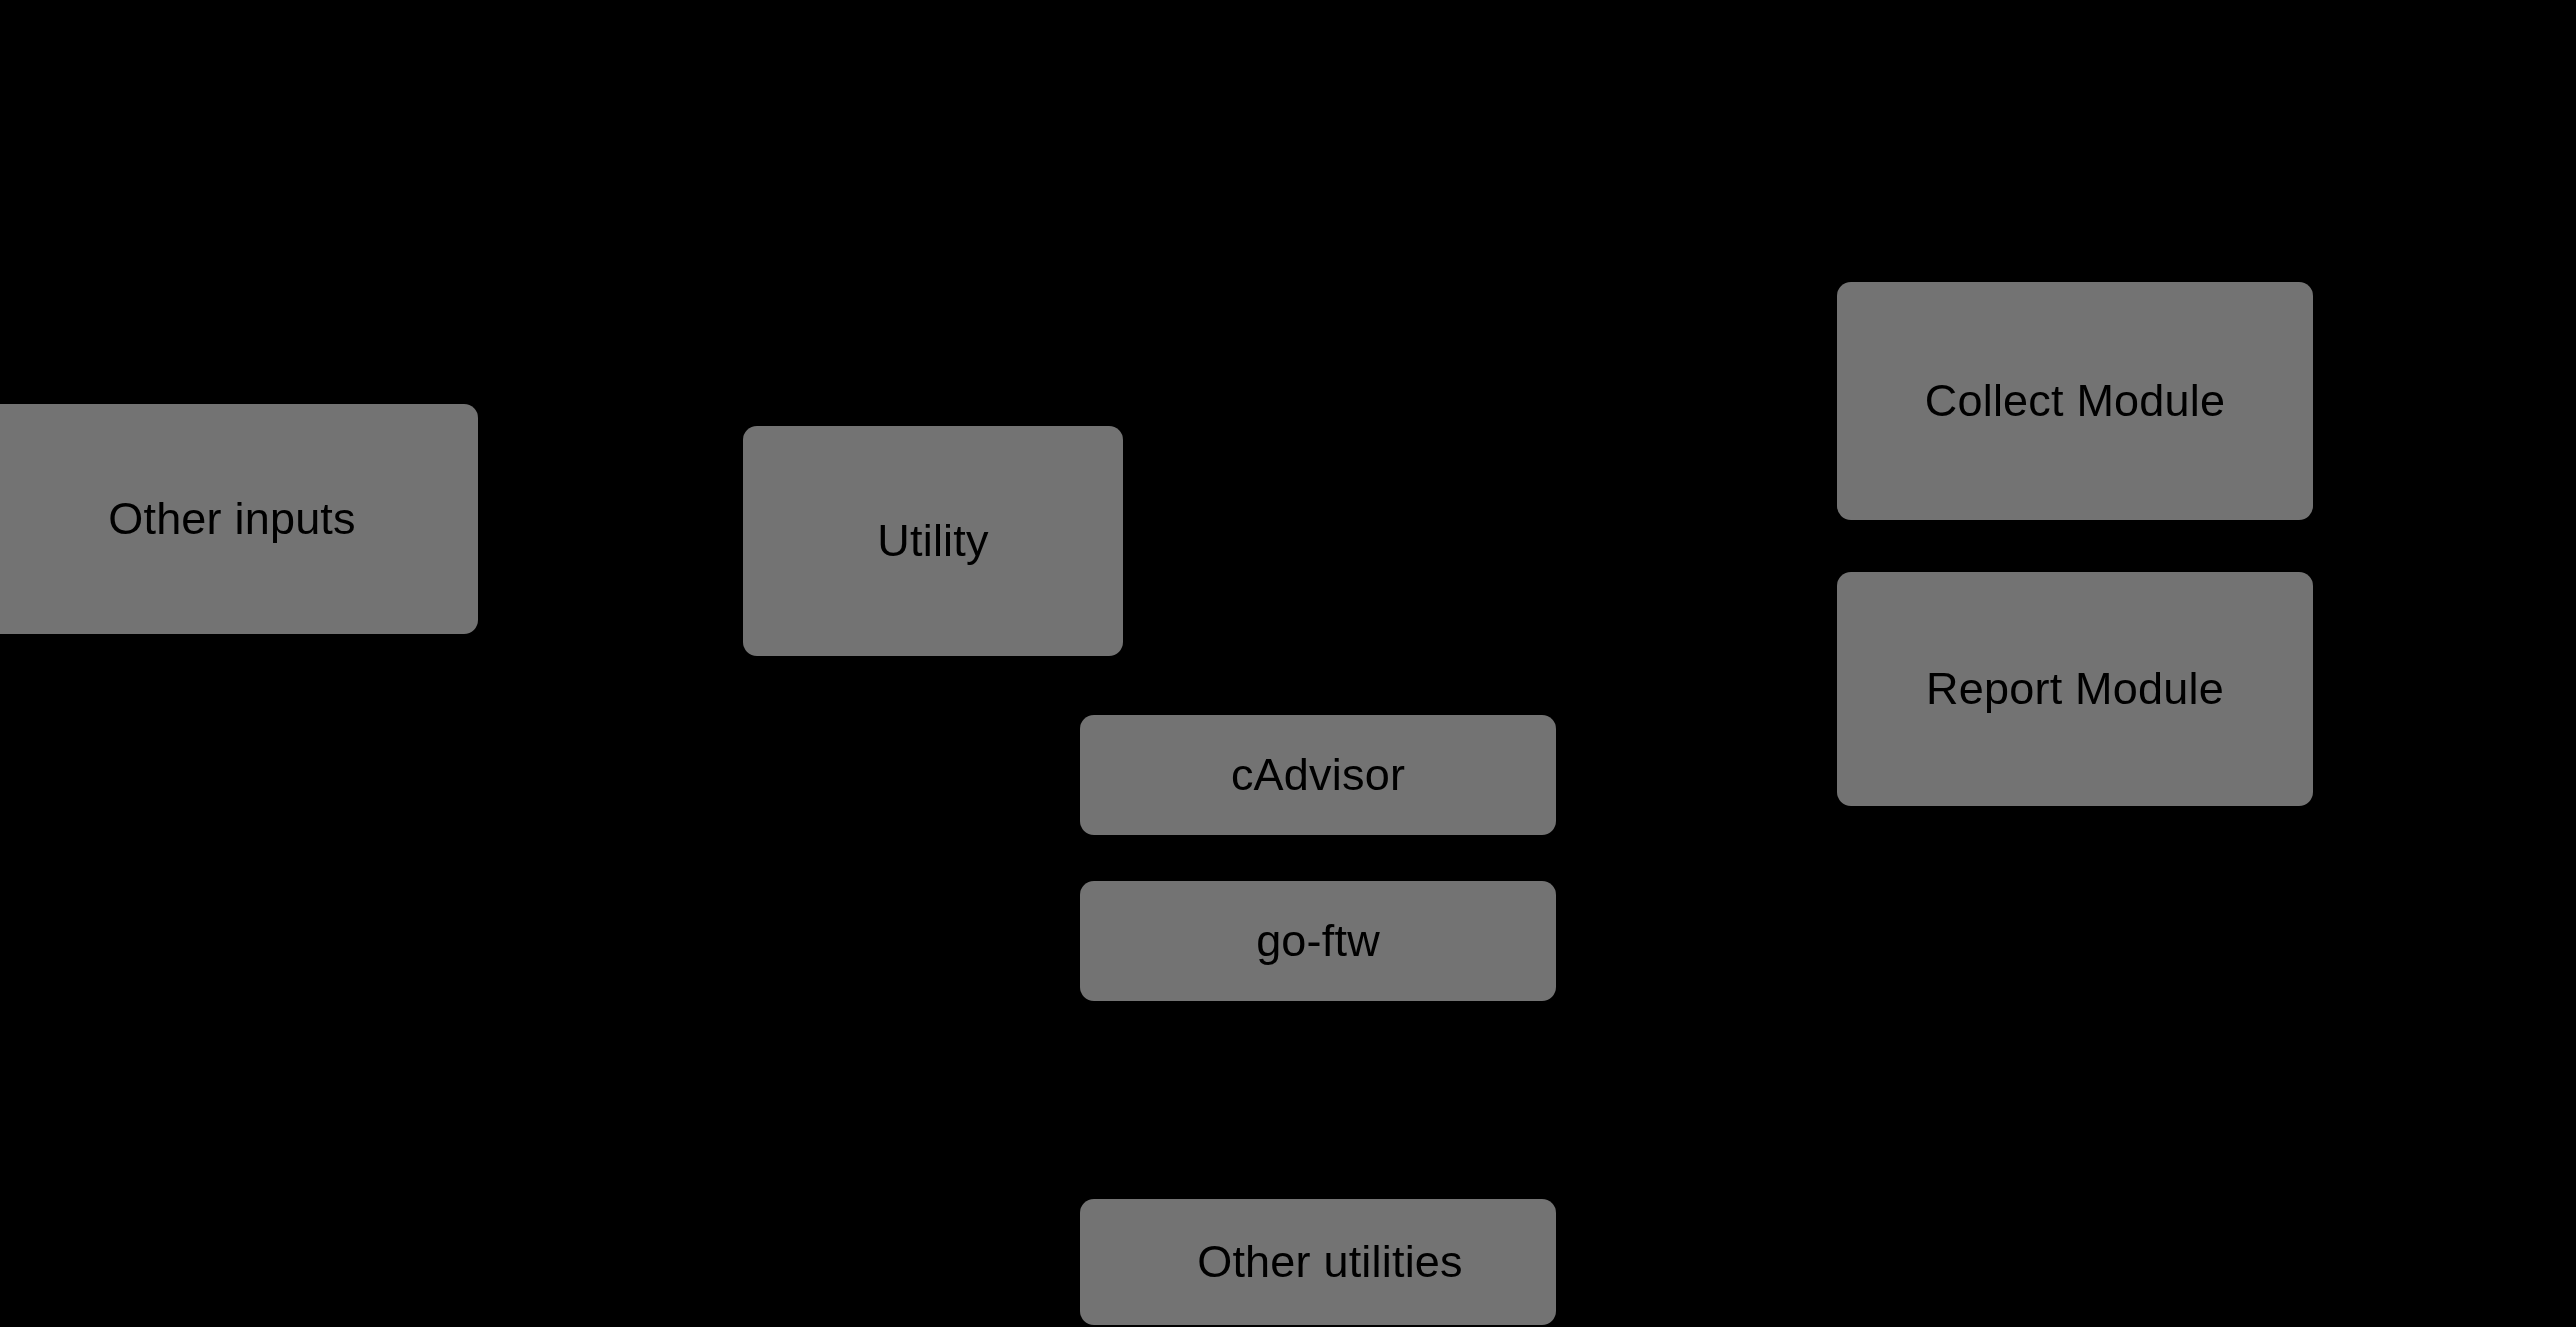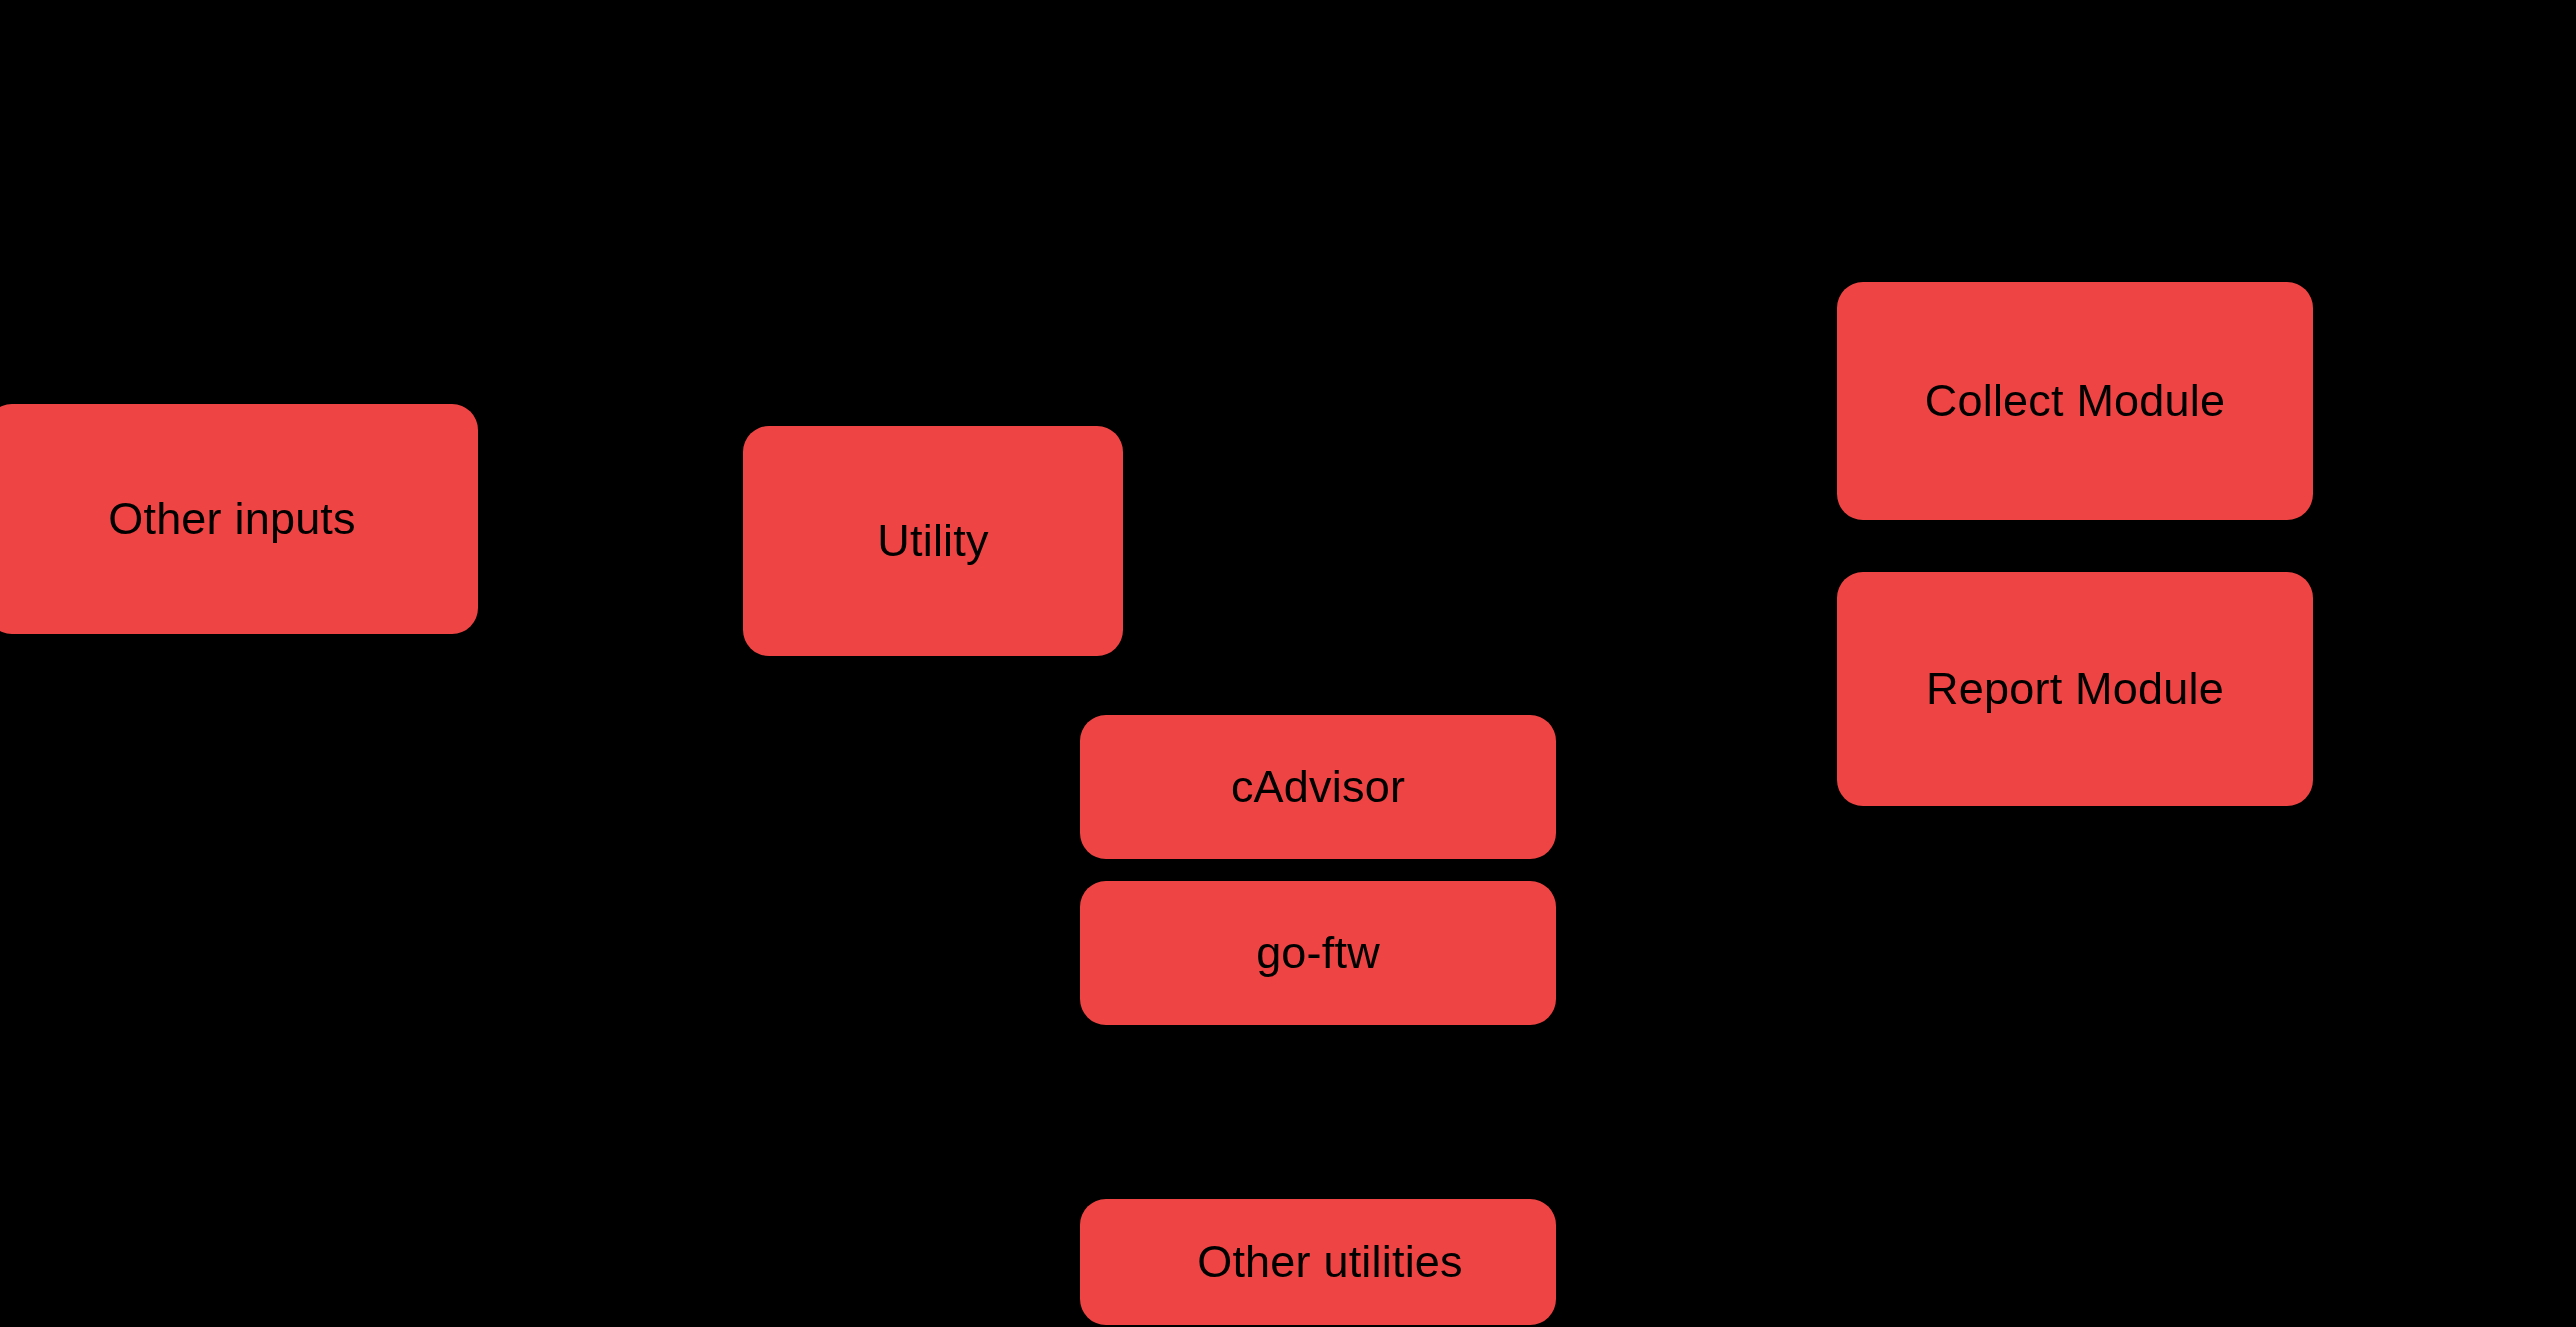--- a/index.html
+++ b/index.html
@@ -13,22 +13,22 @@
   }
   #canvas {
     position: relative;
     width: 2576px;
     height: 1328px;
     background: #000000;
     overflow: hidden;
   }
   .node {
     position: absolute;
-    background: #ef4444;
-    border-radius: 26px;
+    background: #737373;
+    border-radius: 14px;
     display: flex;
     align-items: center;
     justify-content: center;
     box-sizing: border-box;
   }
   .node-label {
     color: #000000;
     font-family: "Liberation Sans", sans-serif;
     font-size: 45px;
     line-height: 1.1;
@@ -60,21 +60,21 @@
     left: 1837px;
     top: 564px;
     width: 476px;
     height: 234px;
     margin-top: 8px;
   }
   
   .node--sub {
     left: 1080px;
     width: 476px;
-    height: 144px;
+    height: 120px;
   }
   .node--cadvisor  { top: 715px; }
   .node--goftw     { top: 881px; }
   .node--locust    { top: 1047px; }
   .node--other     { top: 1199px; height: 126px; padding-left: 24px; }
 
   
   .edge {
     position: absolute;
     pointer-events: none;

